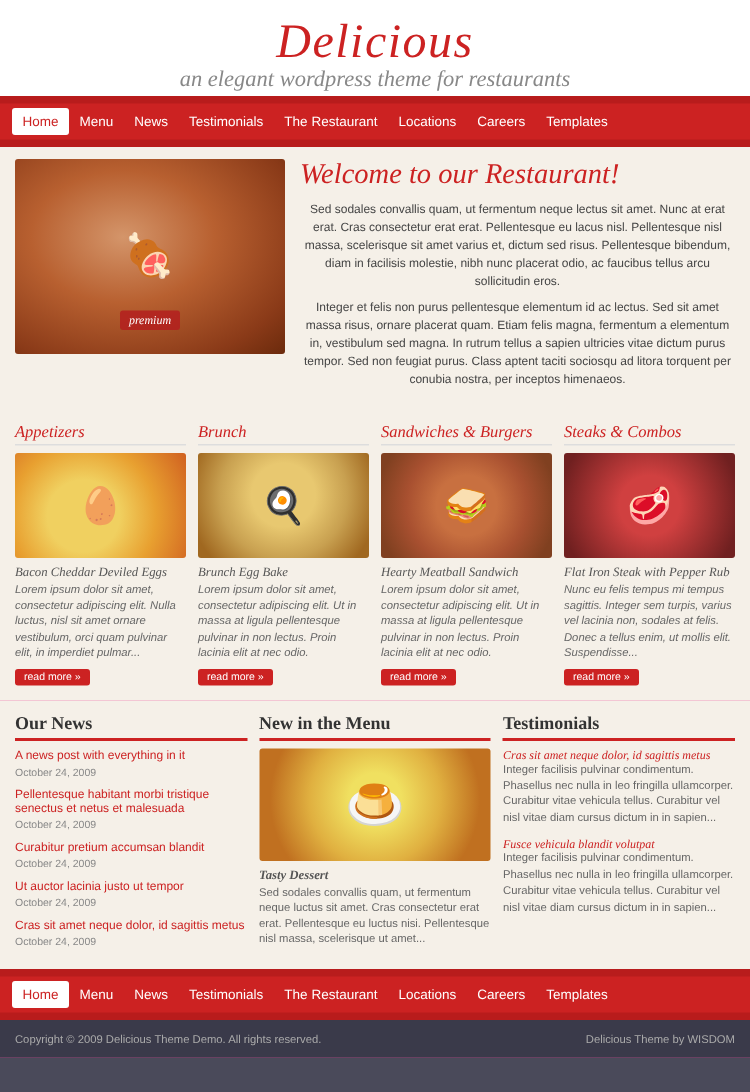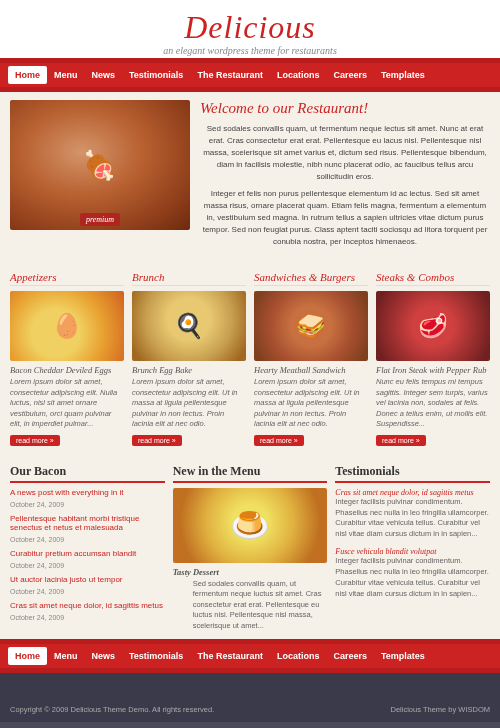--- a/index.html
+++ b/index.html
@@ -25,21 +25,21 @@
     }
     .site-title {
       font-family: Georgia, serif;
       font-size: 32px;
       color: #cc2222;
       font-style: italic;
       letter-spacing: 1px;
       line-height: 1.1;
     }
     .site-tagline {
-      font-size: 10px;
+      font-size: 15px;
       color: #888;
       font-style: italic;
     }
 
     
     .nav-bar {
       background: #cc2222;
       display: flex;
       align-items: center;
       padding: 0 8px;
@@ -58,21 +58,21 @@
       position: absolute;
       bottom: -4px; left: 0; right: 0;
       height: 5px;
       background: #b81c1c;
     }
     .nav-item {
       color: #fff;
       font-size: 9px;
       padding: 4px 7px;
       font-family: Arial, sans-serif;
-      font-weight: bold;
+      font-weight: normal;
       cursor: pointer;
       text-decoration: none;
       white-space: nowrap;
     }
     .nav-item.active, .nav-item:hover {
       background: #fff;
       color: #cc2222;
       border-radius: 2px;
     }
 
@@ -96,36 +96,36 @@
     .hero-image-content {
       width: 100%;
       height: 100%;
       background: radial-gradient(ellipse at 40% 40%, #d4956a 0%, #b86030 40%, #8a3a18 80%, #6b2a0c 100%);
       display: flex;
       align-items: center;
       justify-content: center;
     }
     .hero-image-overlay {
       position: absolute;
-      bottom: 6px; left: 0; right: 0;
+      bottom: 17px; left: 0; right: 0;
       text-align: center;
     }
     .premium-badge {
       background: rgba(180,30,30,0.85);
       color: #fff;
       font-size: 8px;
       font-style: italic;
       padding: 2px 6px;
       border-radius: 2px;
     }
     .hero-text {
       flex: 1;
     }
     .hero-title {
-      font-size: 15px;
+      font-size: 19px;
       color: #cc2222;
       font-style: italic;
       margin-bottom: 6px;
       font-family: Georgia, serif;
     }
     .hero-body {
       font-size: 8px;
       color: #444;
       line-height: 1.5;
       font-family: Arial, sans-serif;
@@ -251,21 +251,20 @@
       font-weight: bold;
       color: #555;
       font-family: Georgia, serif;
       margin-bottom: 2px;
     }
     .menu-desc {
       font-size: 7.5px;
       color: #666;
       line-height: 1.4;
       font-family: Arial, sans-serif;
-      margin-left: 20px;
     }
 
     
     .testimonial-item {
       margin-bottom: 7px;
     }
     .testimonial-quote {
       font-size: 7.5px;
       color: #666;
       line-height: 1.45;
@@ -310,21 +309,20 @@
       padding: 8px 10px;
       display: flex;
       justify-content: space-between;
       align-items: center;
       margin-top: 4px;
     }
     .copyright-text {
       font-size: 7.5px;
       color: #aaa;
       font-family: Arial, sans-serif;
-      margin-top: 24px;
     }
 
     
     .food-visual {
       width: 100%;
       height: 100%;
       display: flex;
       align-items: center;
       justify-content: center;
       font-size: 28px;
@@ -408,21 +406,21 @@
       </div>
       <div class="category-dish-name">Flat Iron Steak with Pepper Rub</div>
       <div class="category-desc">Nunc eu felis tempus mi tempus sagittis. Integer sem turpis, varius vel lacinia non, sodales at felis. Donec a tellus enim, ut mollis elit. Suspendisse...</div>
       <span class="read-more-btn">read more »</span>
     </div>
   </div>
 
   <div class="bottom-section">
 
     <div class="bottom-col">
-      <div class="section-heading">Our Bacon</div>
+      <div class="section-heading">Our News</div>
       <div class="news-item">
         <span class="news-link">A news post with everything in it</span>
         <span class="news-date">October 24, 2009</span>
       </div>
       <div class="news-item">
         <span class="news-link">Pellentesque habitant morbi tristique senectus et netus et malesuada</span>
         <span class="news-date">October 24, 2009</span>
       </div>
       <div class="news-item">
         <span class="news-link">Curabitur pretium accumsan blandit</span>

